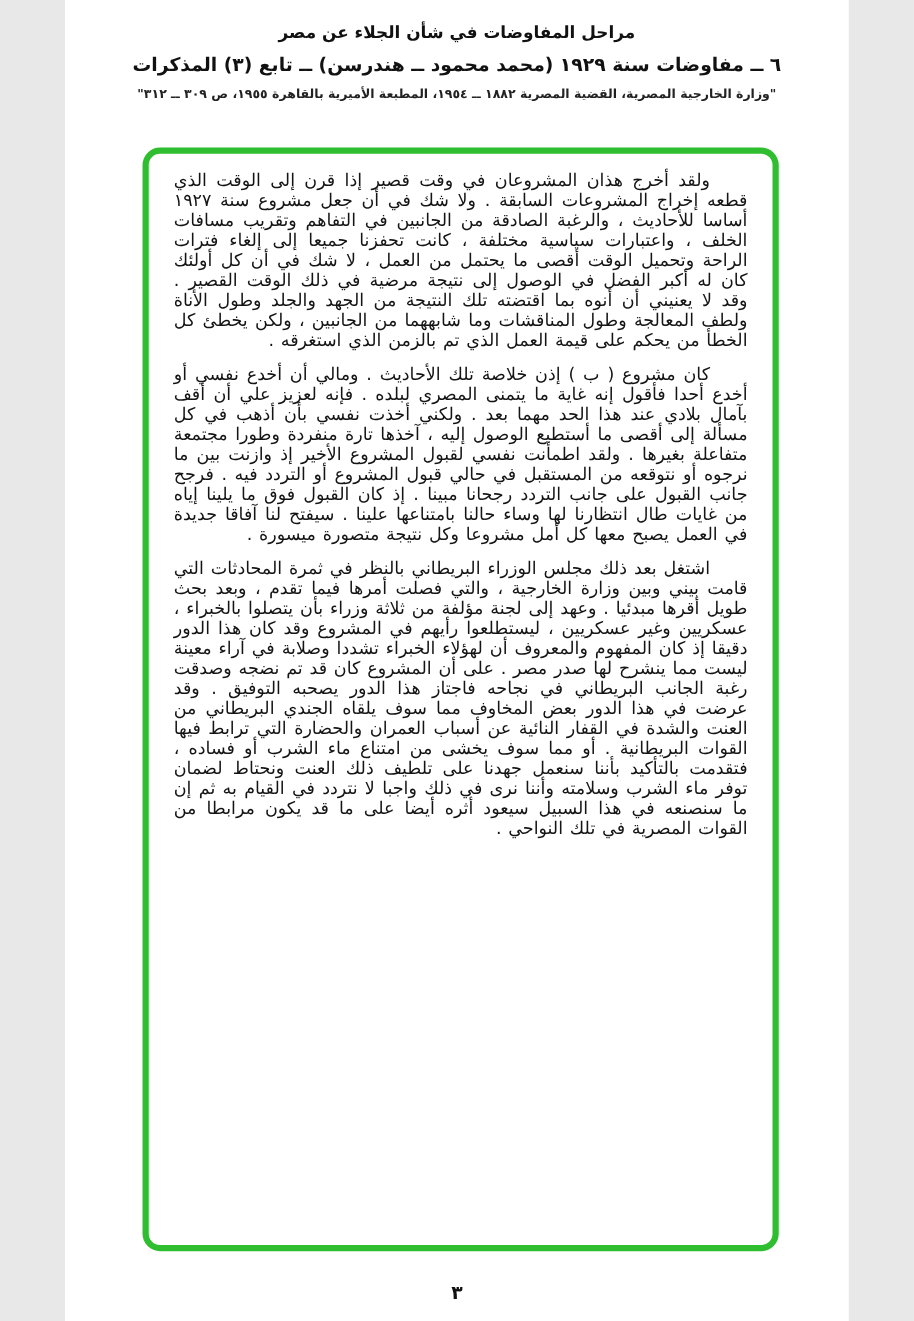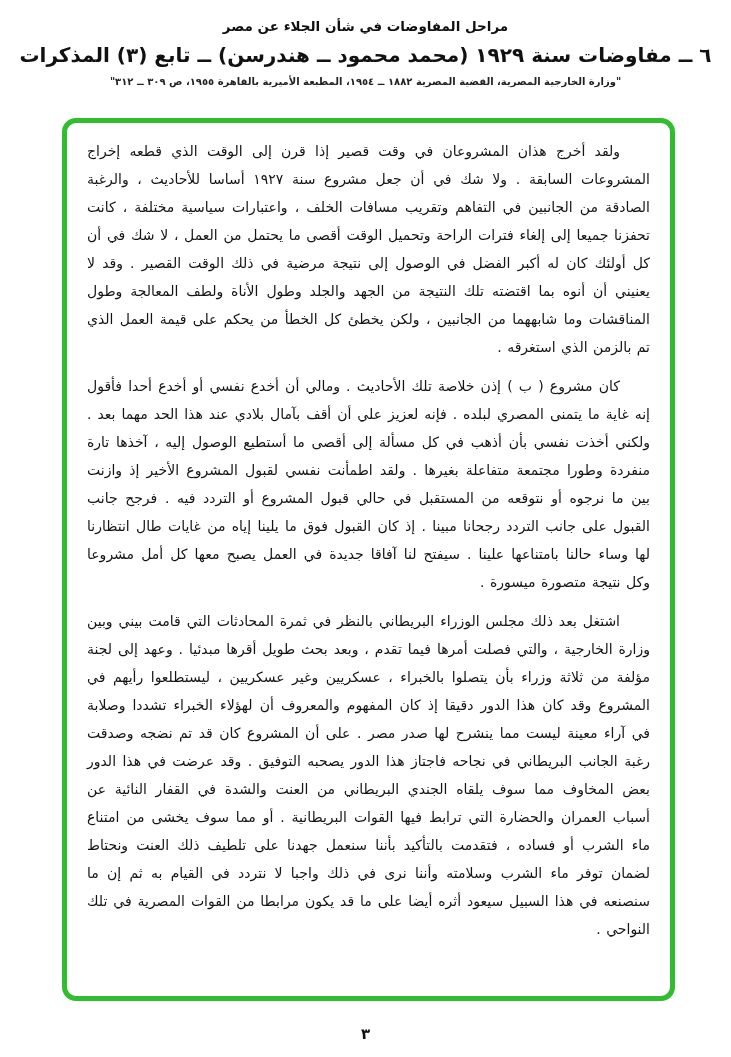--- a/index.html
+++ b/index.html
@@ -3,40 +3,40 @@
 <meta charset="utf-8">
 <style>
   html, body {
     margin: 0;
     padding: 0;
     background: #e8e8e8;
     font-family: "DejaVu Sans", sans-serif;
   }
   .page {
     position: relative;
-    width: 731px;
+    width: 627px;
     height: 1057px;
     margin: 0 auto;
     background: #ffffff;
     overflow: hidden;
     direction: rtl;
   }
   .doc-header {
     padding-top: 18px;
     text-align: center;
     color: #111111;
   }
   .doc-title {
     font-size: 13.5px;
     font-weight: bold;
     letter-spacing: 0.5px;
     margin: 0 0 9px 0;
   }
   .doc-subtitle {
-    font-size: 20px;
+    font-size: 15px;
     font-weight: bold;
     margin: 0 0 9px 0;
   }
   .doc-source {
     font-size: 10px;
     font-weight: bold;
     margin: 0;
     color: #222222;
   }
   .green-box {
@@ -50,21 +50,21 @@
     padding: 14px 20px 10px 20px;
     box-sizing: border-box;
     background: #ffffff;
     overflow: hidden;
   }
   .body-paragraph {
     direction: rtl;
     text-align: justify;
     text-justify: inter-word;
     font-size: 14px;
-    line-height: 28px;
+    line-height: 16px;
     color: #141414;
     margin: 0 0 11px 0;
     text-indent: 30px;
     word-spacing: 1px;
   }
   .body-paragraph:last-child { margin-bottom: 0; }
   .page-number {
     position: absolute;
     bottom: 14px;
     left: 0;

